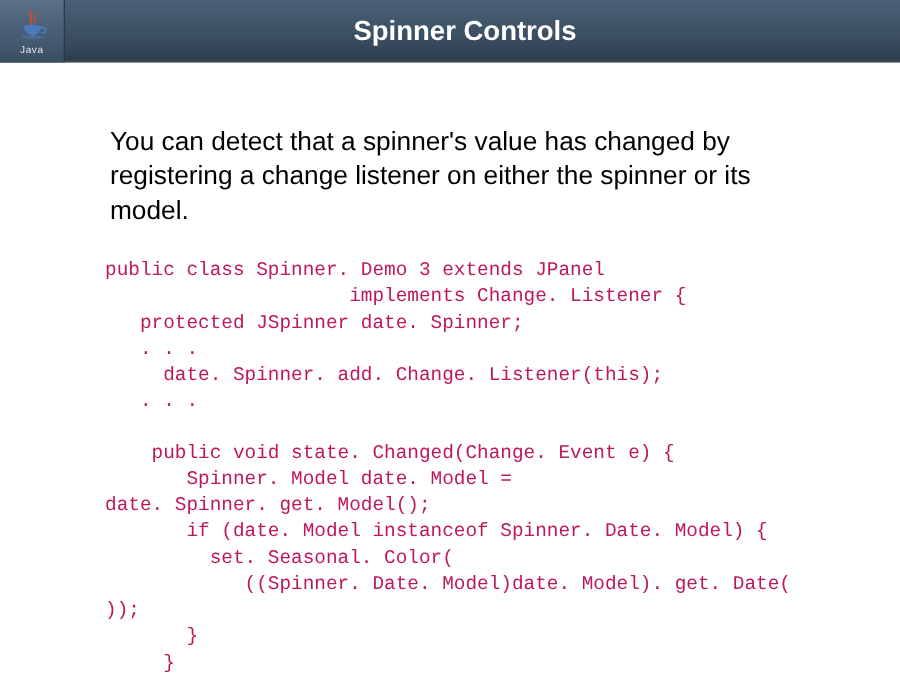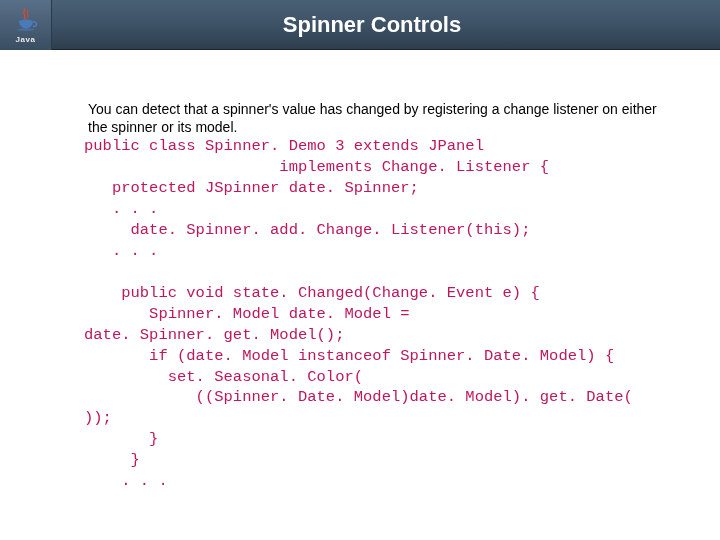--- a/index.html
+++ b/index.html
@@ -26,39 +26,40 @@
     display: flex;
     flex-direction: column;
     align-items: center;
     justify-content: center;
     position: relative;
   }
   .cup-svg { width: 28px; height: 28px; }
   .java-text {
     color: #e8e8e8;
     font-size: 8px;
-    font-weight: bold;
+    font-weight: normal;
     letter-spacing: 0.5px;
     margin-top: 1px;
   }
   .header-title {
     flex: 1;
     text-align: center;
     color: #ffffff;
     font-size: 22px;
     font-weight: bold;
     padding-right: 28px;
   }
   .content {
     padding: 50px 60px 20px 88px;
   }
   .intro-text {
-    font-size: 14px;
+    font-size: 21px;
     line-height: 1.3;
     color: #000;
+    margin-bottom: 24px;
   }
   .code-block {
     font-family: "Courier New", Courier, monospace;
     font-size: 15.5px;
     line-height: 1.35;
     color: #be185d;
     white-space: pre;
     margin-left: -4px;
   }
 </style>

